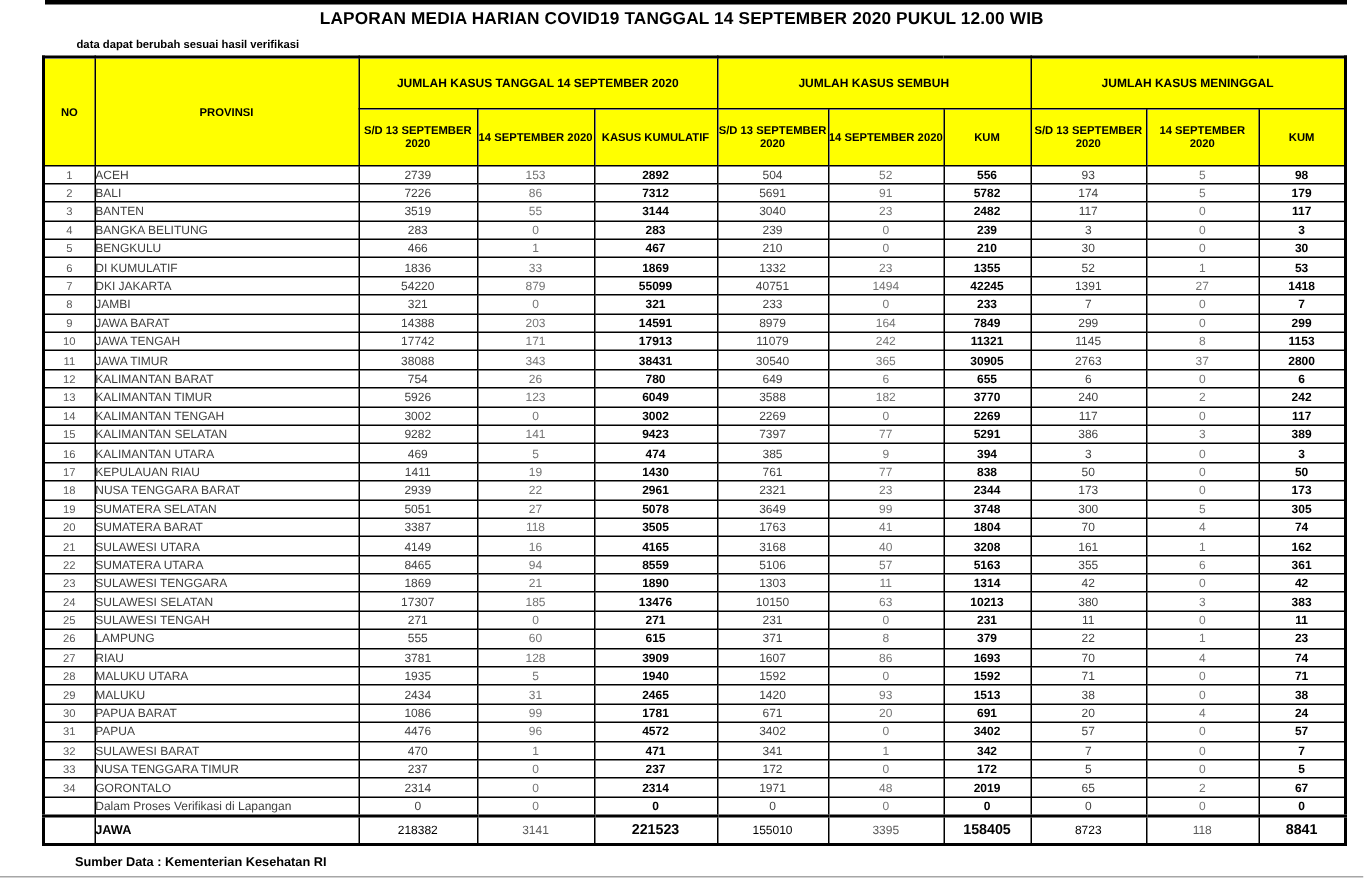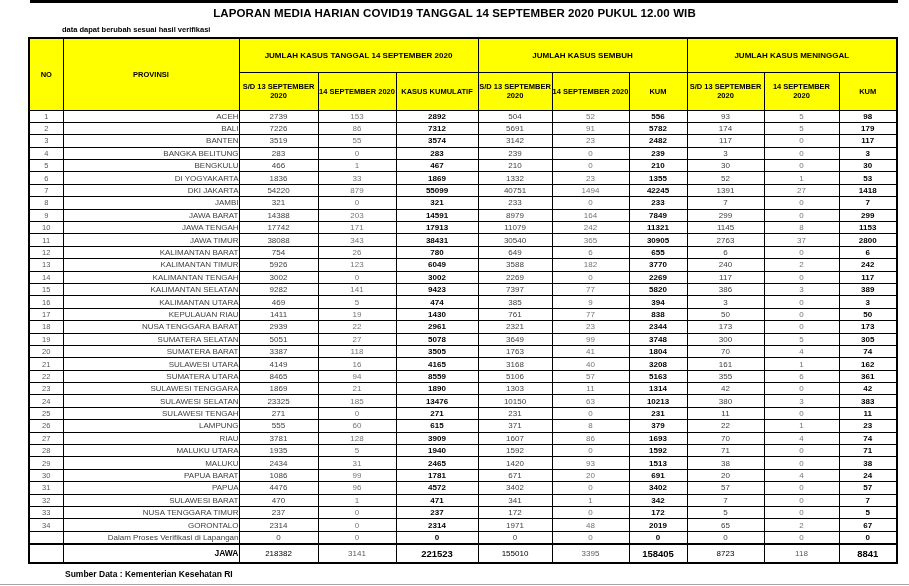--- a/index.html
+++ b/index.html
@@ -4,35 +4,35 @@
 <style>
   * { box-sizing: border-box; }
   html, body { margin:0; padding:0; }
   body {
     width:909px; height:586px; background:#ffffff; position:relative;
     overflow:hidden; font-family:"Liberation Sans", sans-serif; color:#000;
   }
   .top-bar { position:absolute; left:30px; top:0; width:868px; height:3px; background:#000; }
   .title { position:absolute; left:0; top:7px; width:909px; text-align:center;
            font-size:11.5px; font-weight:bold; letter-spacing:0.1px; }
-  .subtitle { position:absolute; left:62px; top:25px; font-size:7.5px; font-weight:bold;text-align:center; }
-  .footer { position:absolute; left:50px; top:569px; font-size:8.5px; font-weight:bold;margin-left:15px; }
+  .subtitle { position:absolute; left:51px; top:25px; font-size:7.5px; font-weight:bold;text-align:center; }
+  .footer { position:absolute; left:50px; top:569px; font-size:8.5px; font-weight:bold; }
   .bottom-line { position:absolute; left:0; top:584px; width:909px; height:1px; background:#a6a6a6; }
 
   table.report { border-collapse:collapse; table-layout:fixed; position:absolute;
                  left:28px; top:37px; border:2px solid #000; }
   .report th, .report td { border:1px solid #000; padding:0; overflow:hidden; }
   .report th { background:var(--header-bg, #FFFF00); font-weight:bold; color:#000;
                white-space:normal; text-align:center; vertical-align:middle; }
   .gh { font-size:8px; height:34px;margin-top:44px; }
   .sh { font-size:7.5px; height:38px; line-height:1.2; }
   .report td { white-space:nowrap; vertical-align:middle; }
   tbody.data tr { height:12.4px; }
   .c-no   { text-align:center; font-size:7.5px; color:#595959; }
-  .c-prov { text-align:right; padding-left:4px; font-size:8px; color:#404040;margin-top:16px; }
+  .c-prov { text-align:left; padding-left:4px; font-size:8px; color:#404040;margin-top:16px; }
   .v      { text-align:center; font-size:8px; }
   .v-sd   { color:#404040; }
   .v-day  { color:#737373; }
   .v-kum  { color:#000; font-weight:bold; }
   .bl2    { border-left-width:2px; }
   tr.total-row td { height:19px; border-top-width:2px; }
   tr.total-row .total-label { font-weight:bold; font-size:8.5px; color:#000; }
   tr.total-row .v-sd  { font-weight:normal; color:#000; }
   tr.total-row .v-day { color:#595959;text-align:center; }
   tr.total-row .v-kum { font-size:9.5px;margin-top:48px; }
@@ -103,22 +103,22 @@
         <td class="v v-kum bl2">5782</td>
         <td class="v v-sd bl2">174</td>
         <td class="v v-day">5</td>
         <td class="v v-kum bl2">179</td>
       </tr>
       <tr>
         <td class="c-no">3</td>
         <td class="c-prov">BANTEN</td>
         <td class="v v-sd bl2">3519</td>
         <td class="v v-day">55</td>
-        <td class="v v-kum bl2">3574</td>
-        <td class="v v-sd bl2">3142</td>
+        <td class="v v-kum bl2">3144</td>
+        <td class="v v-sd bl2">3040</td>
         <td class="v v-day">23</td>
         <td class="v v-kum bl2">2482</td>
         <td class="v v-sd bl2">117</td>
         <td class="v v-day">0</td>
         <td class="v v-kum bl2">117</td>
       </tr>
       <tr>
         <td class="c-no">4</td>
         <td class="c-prov">BANGKA BELITUNG</td>
         <td class="v v-sd bl2">283</td>
@@ -139,21 +139,21 @@
         <td class="v v-kum bl2">467</td>
         <td class="v v-sd bl2">210</td>
         <td class="v v-day">0</td>
         <td class="v v-kum bl2">210</td>
         <td class="v v-sd bl2">30</td>
         <td class="v v-day">0</td>
         <td class="v v-kum bl2">30</td>
       </tr>
       <tr>
         <td class="c-no">6</td>
-        <td class="c-prov">DI YOGYAKARTA</td>
+        <td class="c-prov">DI KUMULATIF</td>
         <td class="v v-sd bl2">1836</td>
         <td class="v v-day">33</td>
         <td class="v v-kum bl2">1869</td>
         <td class="v v-sd bl2">1332</td>
         <td class="v v-day">23</td>
         <td class="v v-kum bl2">1355</td>
         <td class="v v-sd bl2">52</td>
         <td class="v v-day">1</td>
         <td class="v v-kum bl2">53</td>
       </tr>
@@ -262,21 +262,21 @@
         <td class="v v-kum bl2">117</td>
       </tr>
       <tr>
         <td class="c-no">15</td>
         <td class="c-prov">KALIMANTAN SELATAN</td>
         <td class="v v-sd bl2">9282</td>
         <td class="v v-day">141</td>
         <td class="v v-kum bl2">9423</td>
         <td class="v v-sd bl2">7397</td>
         <td class="v v-day">77</td>
-        <td class="v v-kum bl2">5820</td>
+        <td class="v v-kum bl2">5291</td>
         <td class="v v-sd bl2">386</td>
         <td class="v v-day">3</td>
         <td class="v v-kum bl2">389</td>
       </tr>
       <tr>
         <td class="c-no">16</td>
         <td class="c-prov">KALIMANTAN UTARA</td>
         <td class="v v-sd bl2">469</td>
         <td class="v v-day">5</td>
         <td class="v v-kum bl2">474</td>
@@ -374,21 +374,21 @@
         <td class="v v-sd bl2">1303</td>
         <td class="v v-day">11</td>
         <td class="v v-kum bl2">1314</td>
         <td class="v v-sd bl2">42</td>
         <td class="v v-day">0</td>
         <td class="v v-kum bl2">42</td>
       </tr>
       <tr>
         <td class="c-no">24</td>
         <td class="c-prov">SULAWESI SELATAN</td>
-        <td class="v v-sd bl2">23325</td>
+        <td class="v v-sd bl2">17307</td>
         <td class="v v-day">185</td>
         <td class="v v-kum bl2">13476</td>
         <td class="v v-sd bl2">10150</td>
         <td class="v v-day">63</td>
         <td class="v v-kum bl2">10213</td>
         <td class="v v-sd bl2">380</td>
         <td class="v v-day">3</td>
         <td class="v v-kum bl2">383</td>
       </tr>
       <tr>

